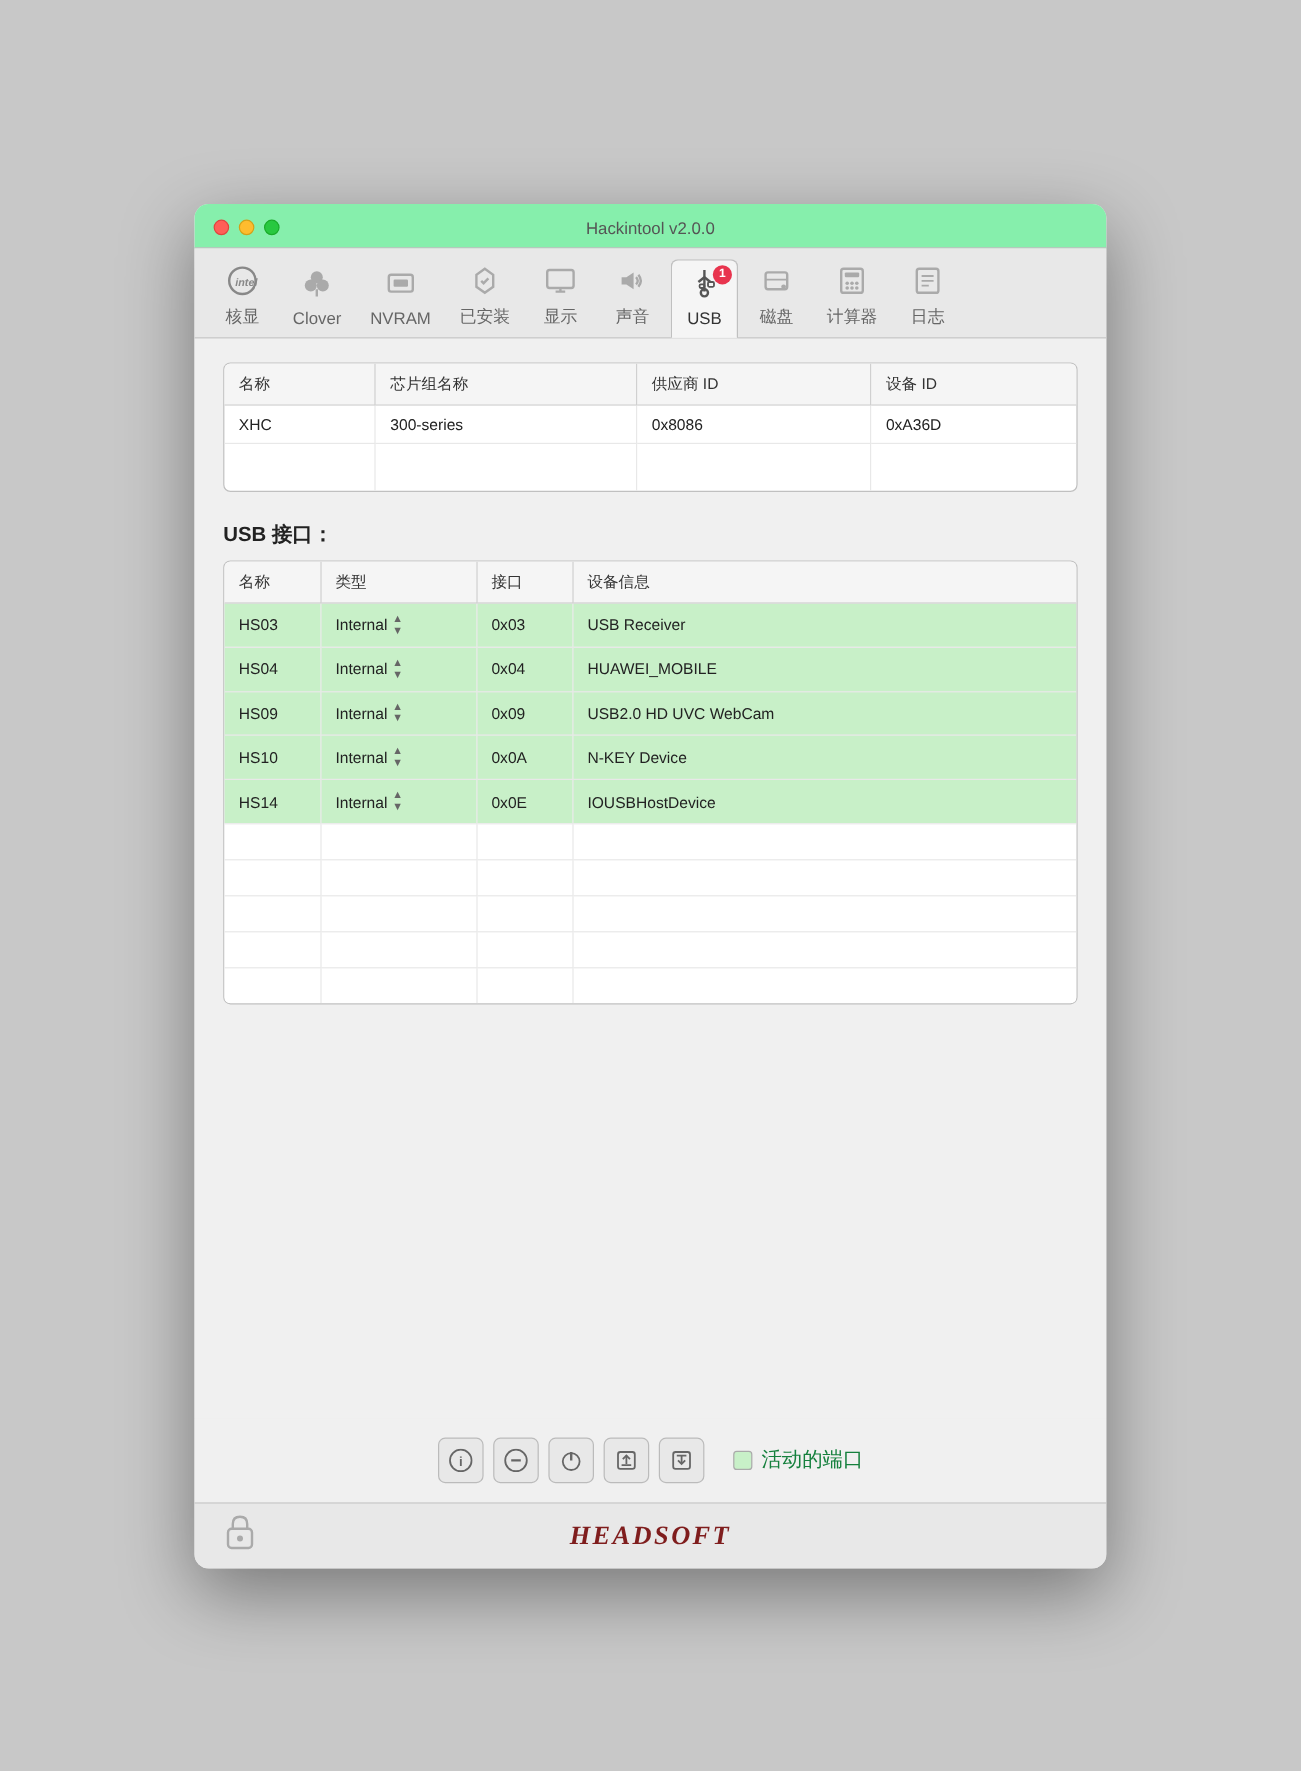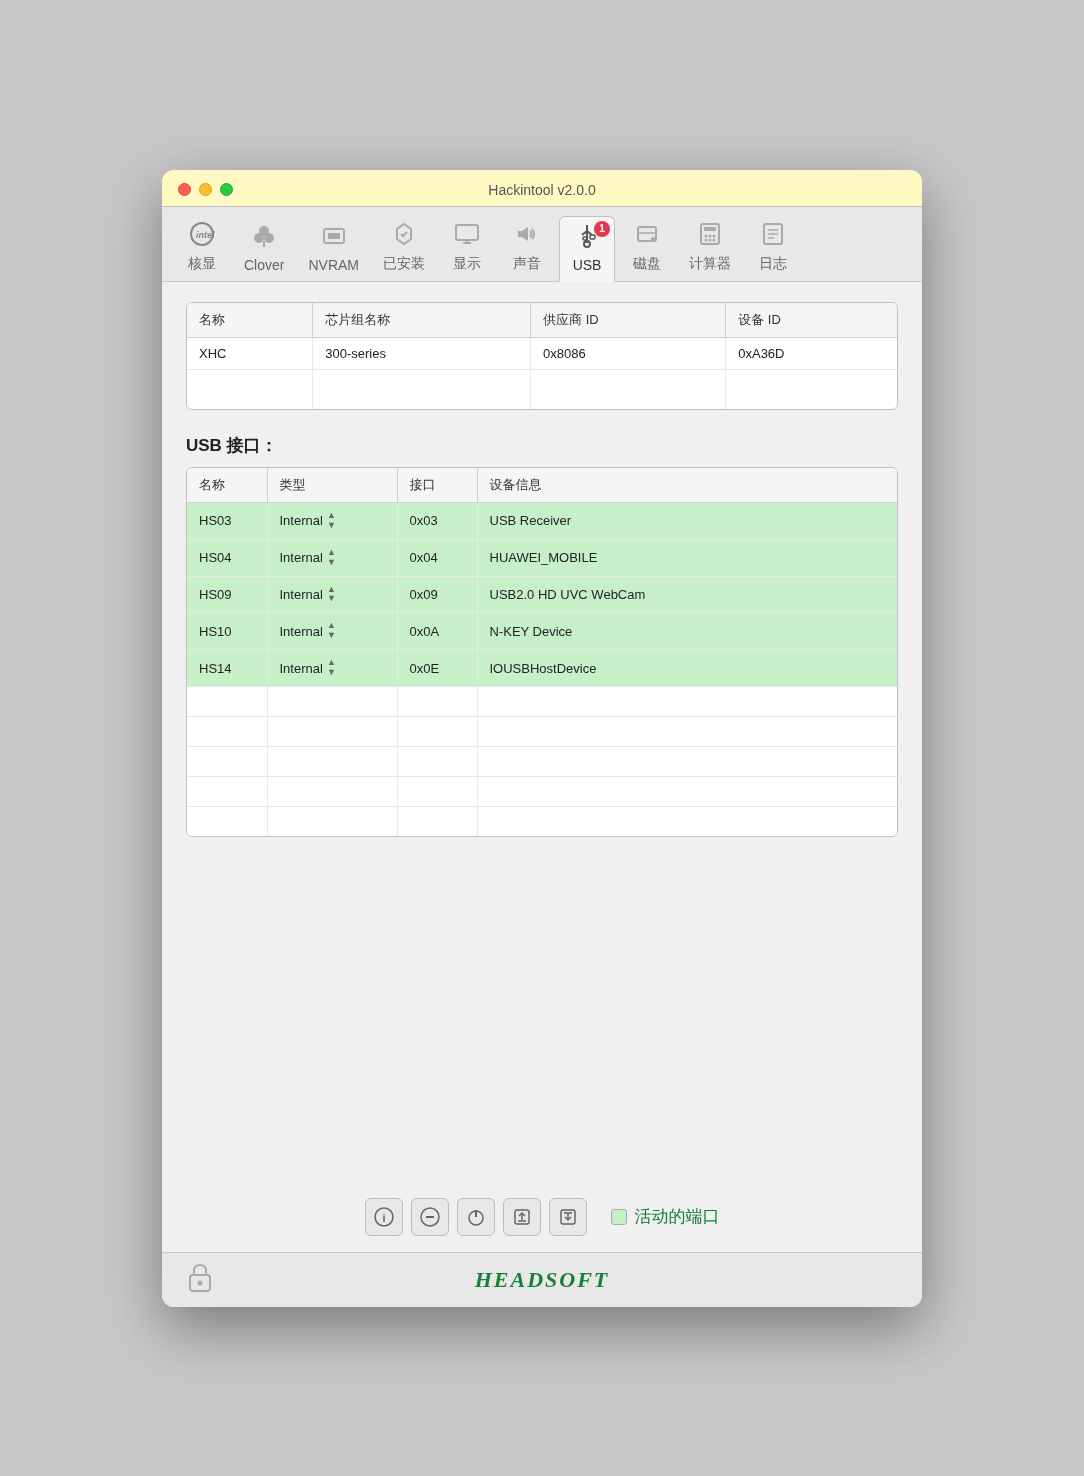--- a/index.html
+++ b/index.html
@@ -14,21 +14,21 @@
     .window {
       width: 760px;
       background: #ececec;
       border-radius: 12px;
       box-shadow: 0 20px 60px rgba(0,0,0,0.4);
       overflow: hidden;
       position: relative;
     }
     
     .titlebar {
-      background: #fef9c3;
+      background: #86efac;
       border-bottom: 1px solid #c0c0c0;
       padding: 12px 16px 8px;
       display: flex;
       align-items: center;
       justify-content: center;
       position: relative;
     }
     .titlebar-buttons {
       position: absolute;
       left: 16px;
@@ -195,21 +195,21 @@
     .footer-lock {
       position: absolute;
       left: 24px;
       font-size: 24px;
       color: #999;
     }
     .footer-brand {
       font-size: 22px;
       font-weight: bold;
       font-style: italic;
-      color: #15803d;
+      color: #7f1d1d;
       letter-spacing: 2px;
       font-family: Georgia, serif;
     }
     
     .empty-rows td { height: 30px; background: white; }
   </style>
 </head>
 <body>
 
 <div class="window">

